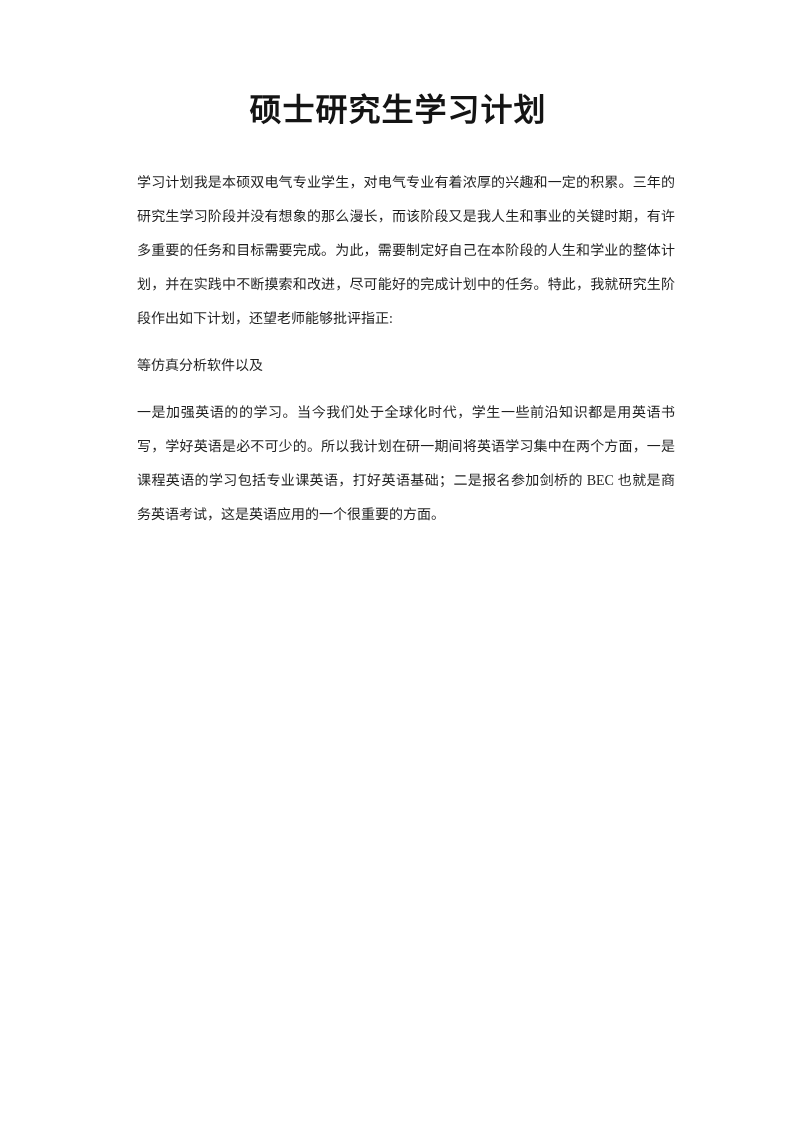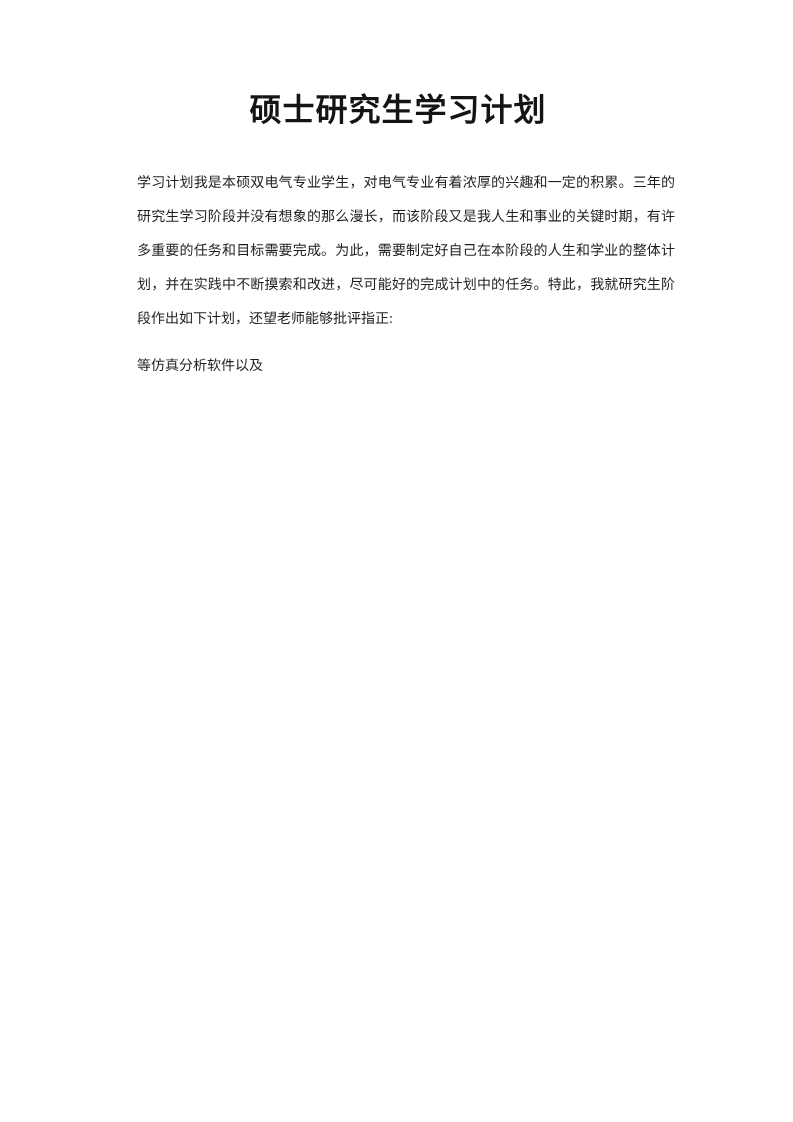--- a/index.html
+++ b/index.html
@@ -46,14 +46,15 @@
 
 <div class="page">
   <h1 class="doc-title">硕士研究生学习计划</h1>
 
   <p class="para">学习计划我是本硕双电气专业学生，对电气专业有着浓厚的兴趣和一定的积累。三年的研究生学习阶段并没有想象的那么漫长，而该阶段又是我人生和事业的关键时期，有许多重要的任务和目标需要完成。为此，需要制定好自己在本阶段的人生和学业的整体计划，并在实践中不断摸索和改进，尽可能好的完成计划中的任务。特此，我就研究生阶段作出如下计划，还望老师能够批评指正:</p>
 
 
 
   <p class="para">等仿真分析软件以及</p>
 
+  <p class="para">一是加强英语的的学习。当今我们处于全球化时代，学生一些前沿知识都是用英语书写，学好英语是必不可少的。所以我计划在研一期间将英语学习集中在两个方面，一是课程英语的学习包括专业课英语，打好英语基础；二是报名参加剑桥的 BEC 也就是商务英语考试，这是英语应用的一个很重要的方面。</p>
 
 </div>
 
 </body></html>

